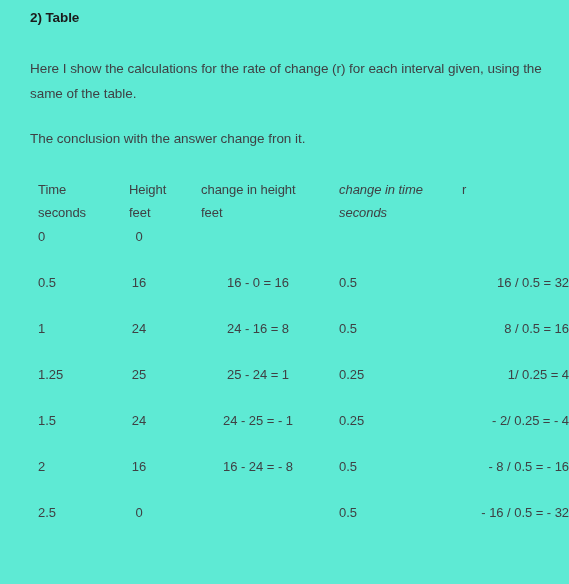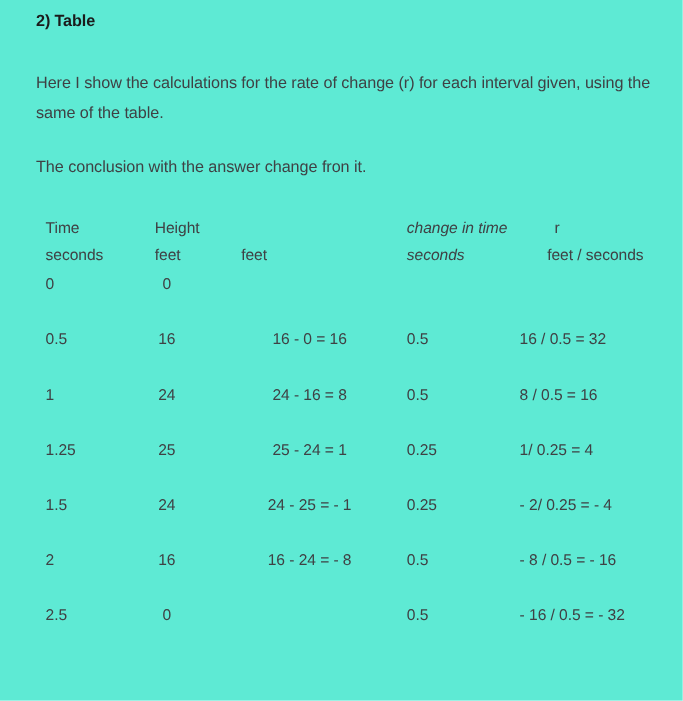--- a/index.html
+++ b/index.html
@@ -118,21 +118,21 @@
   }
   
   .c-dt {
     left: 331px;
     text-align: left;
   }
   
   .c-r {
     left: 425px;
     width: 136px;
-    text-align: left;
+    text-align: right;
   }
 </style>
 </head>
 <body>
 
 <div class="page">
 
   <div class="doc-title">2) Table</div>
 
   <div class="para para-1">Here I show the calculations for the rate of change (r) for each interval given, using the same of the table.</div>
@@ -141,27 +141,27 @@
 
   <div class="table">
 
     <div class="thead">
       <div class="th th-l1 th-c1">Time</div>
       <div class="th th-l2 th-c1">seconds</div>
 
       <div class="th th-l1 th-c2">Height</div>
       <div class="th th-l2 th-c2">feet</div>
 
+      <div class="th th-l1 th-c3">change in height</div>
       <div class="th th-l2 th-c3">feet</div>
 
       <div class="th th-l1 th-c4">change in time</div>
       <div class="th th-l2 th-c4">seconds</div>
 
       <div class="th th-l1 th-c5-r">r</div>
-      <div class="th th-l2 th-c5-u">feet / seconds</div>
     </div>
 
     <div class="tbody">
 
       <div class="trow">
         <div class="td c-time">0</div>
         <div class="td c-height">0</div>
         <div class="td c-dh"></div>
         <div class="td c-dt"></div>
         <div class="td c-r"></div>

